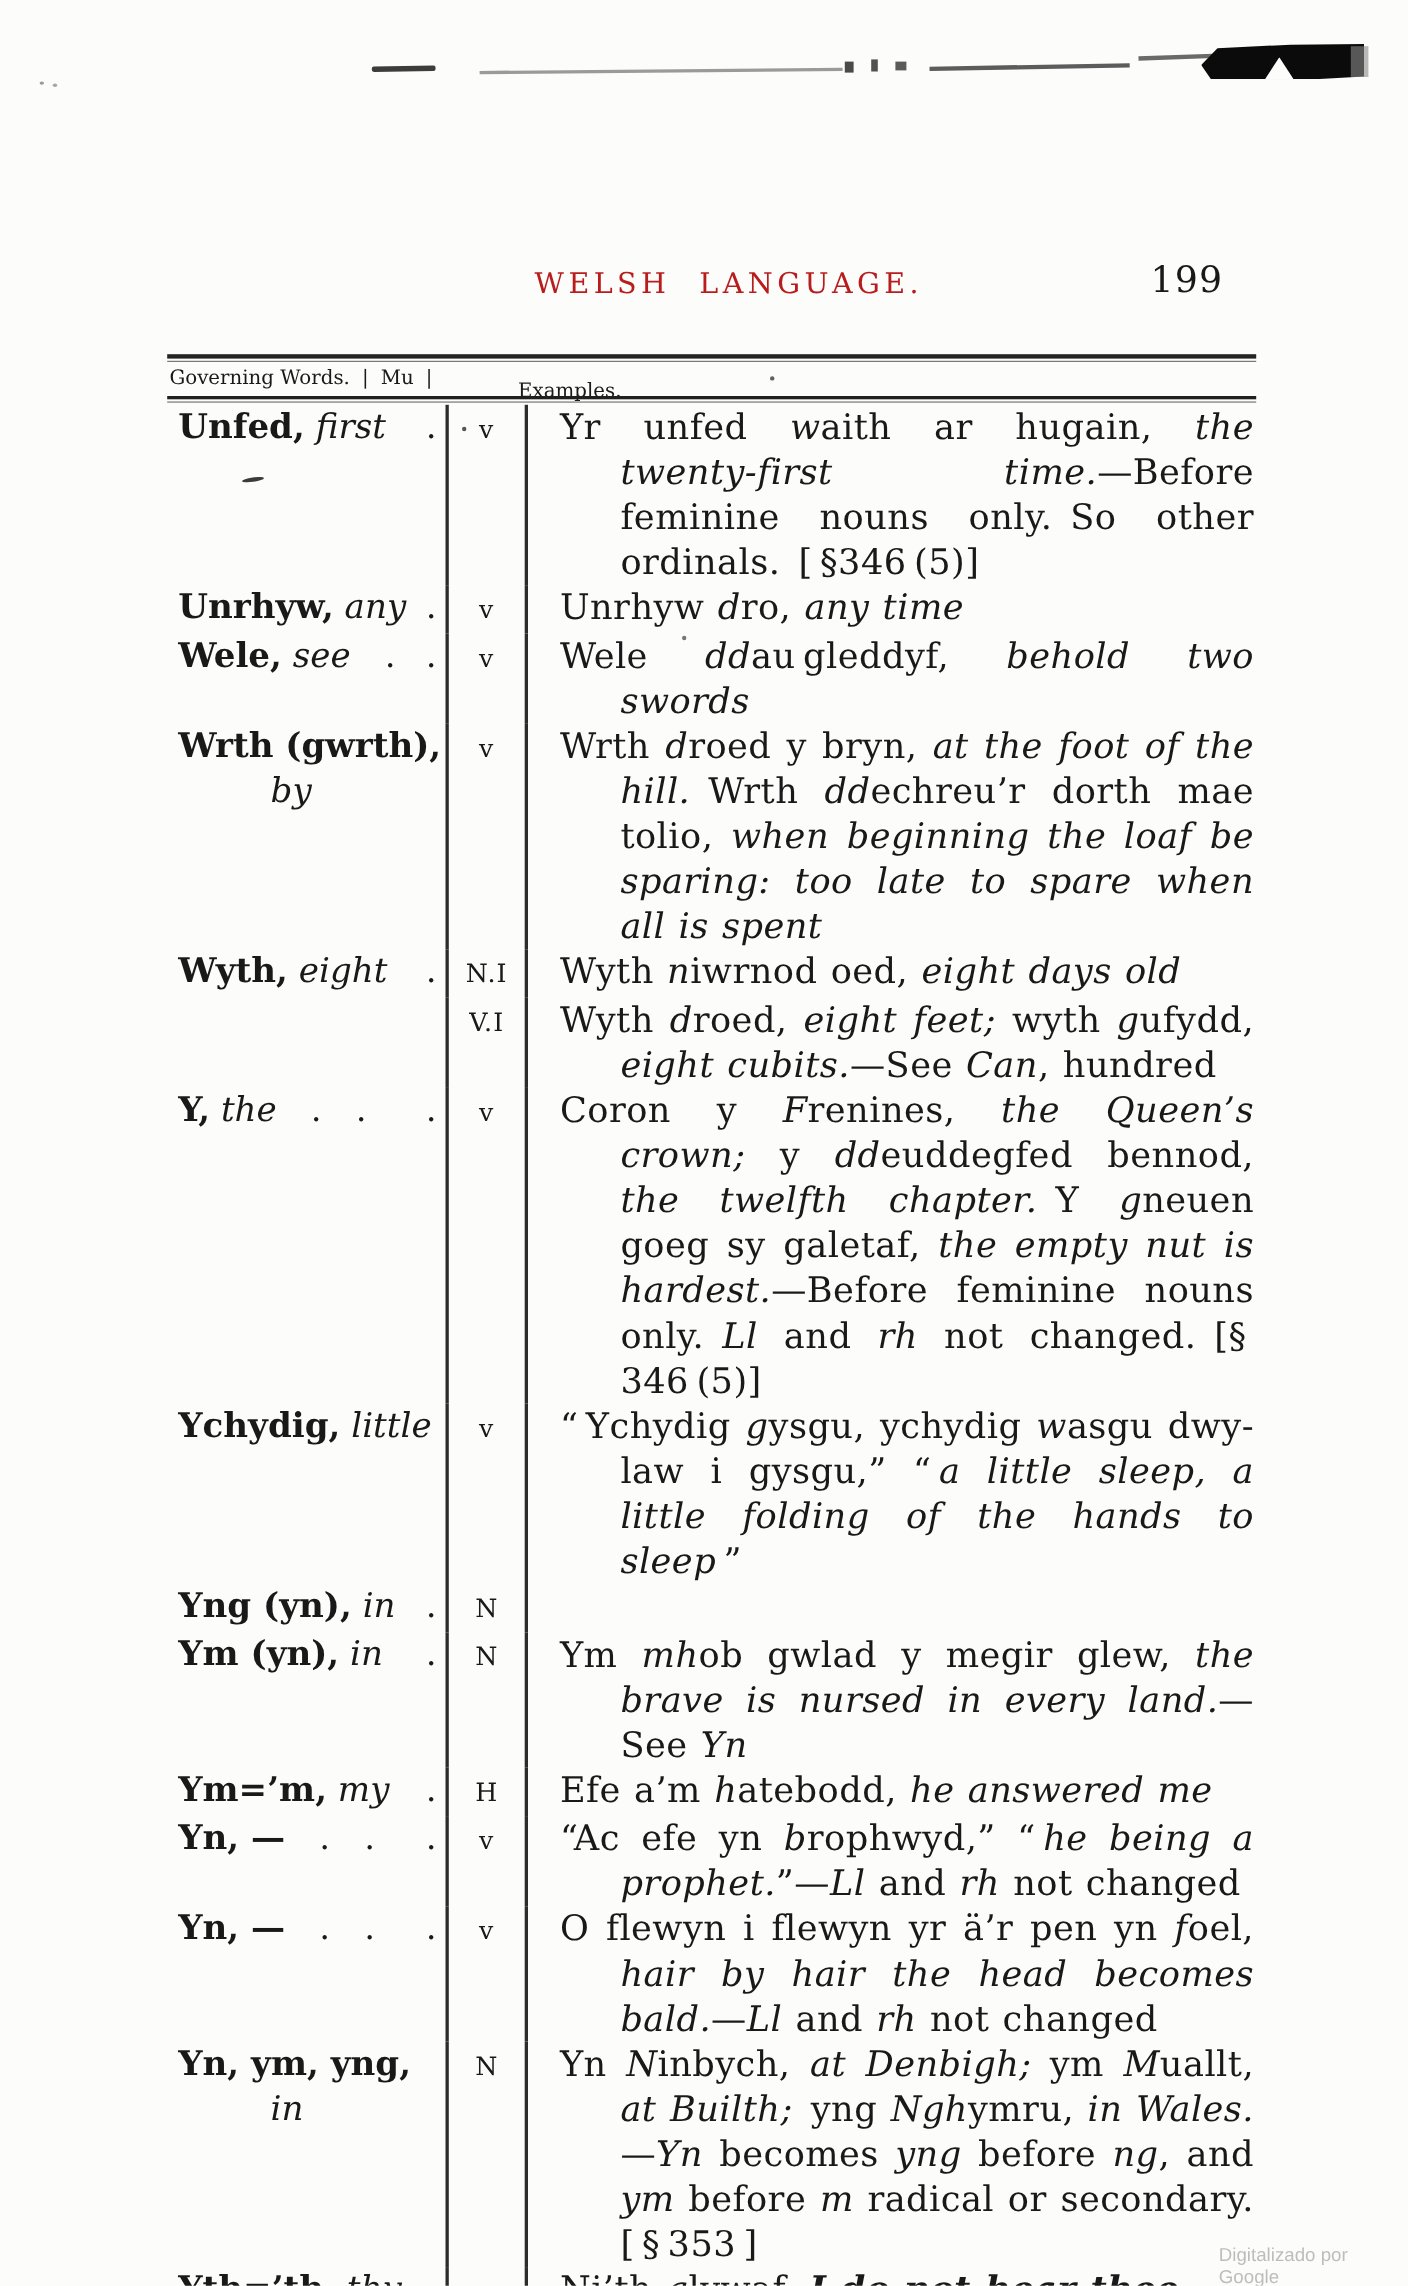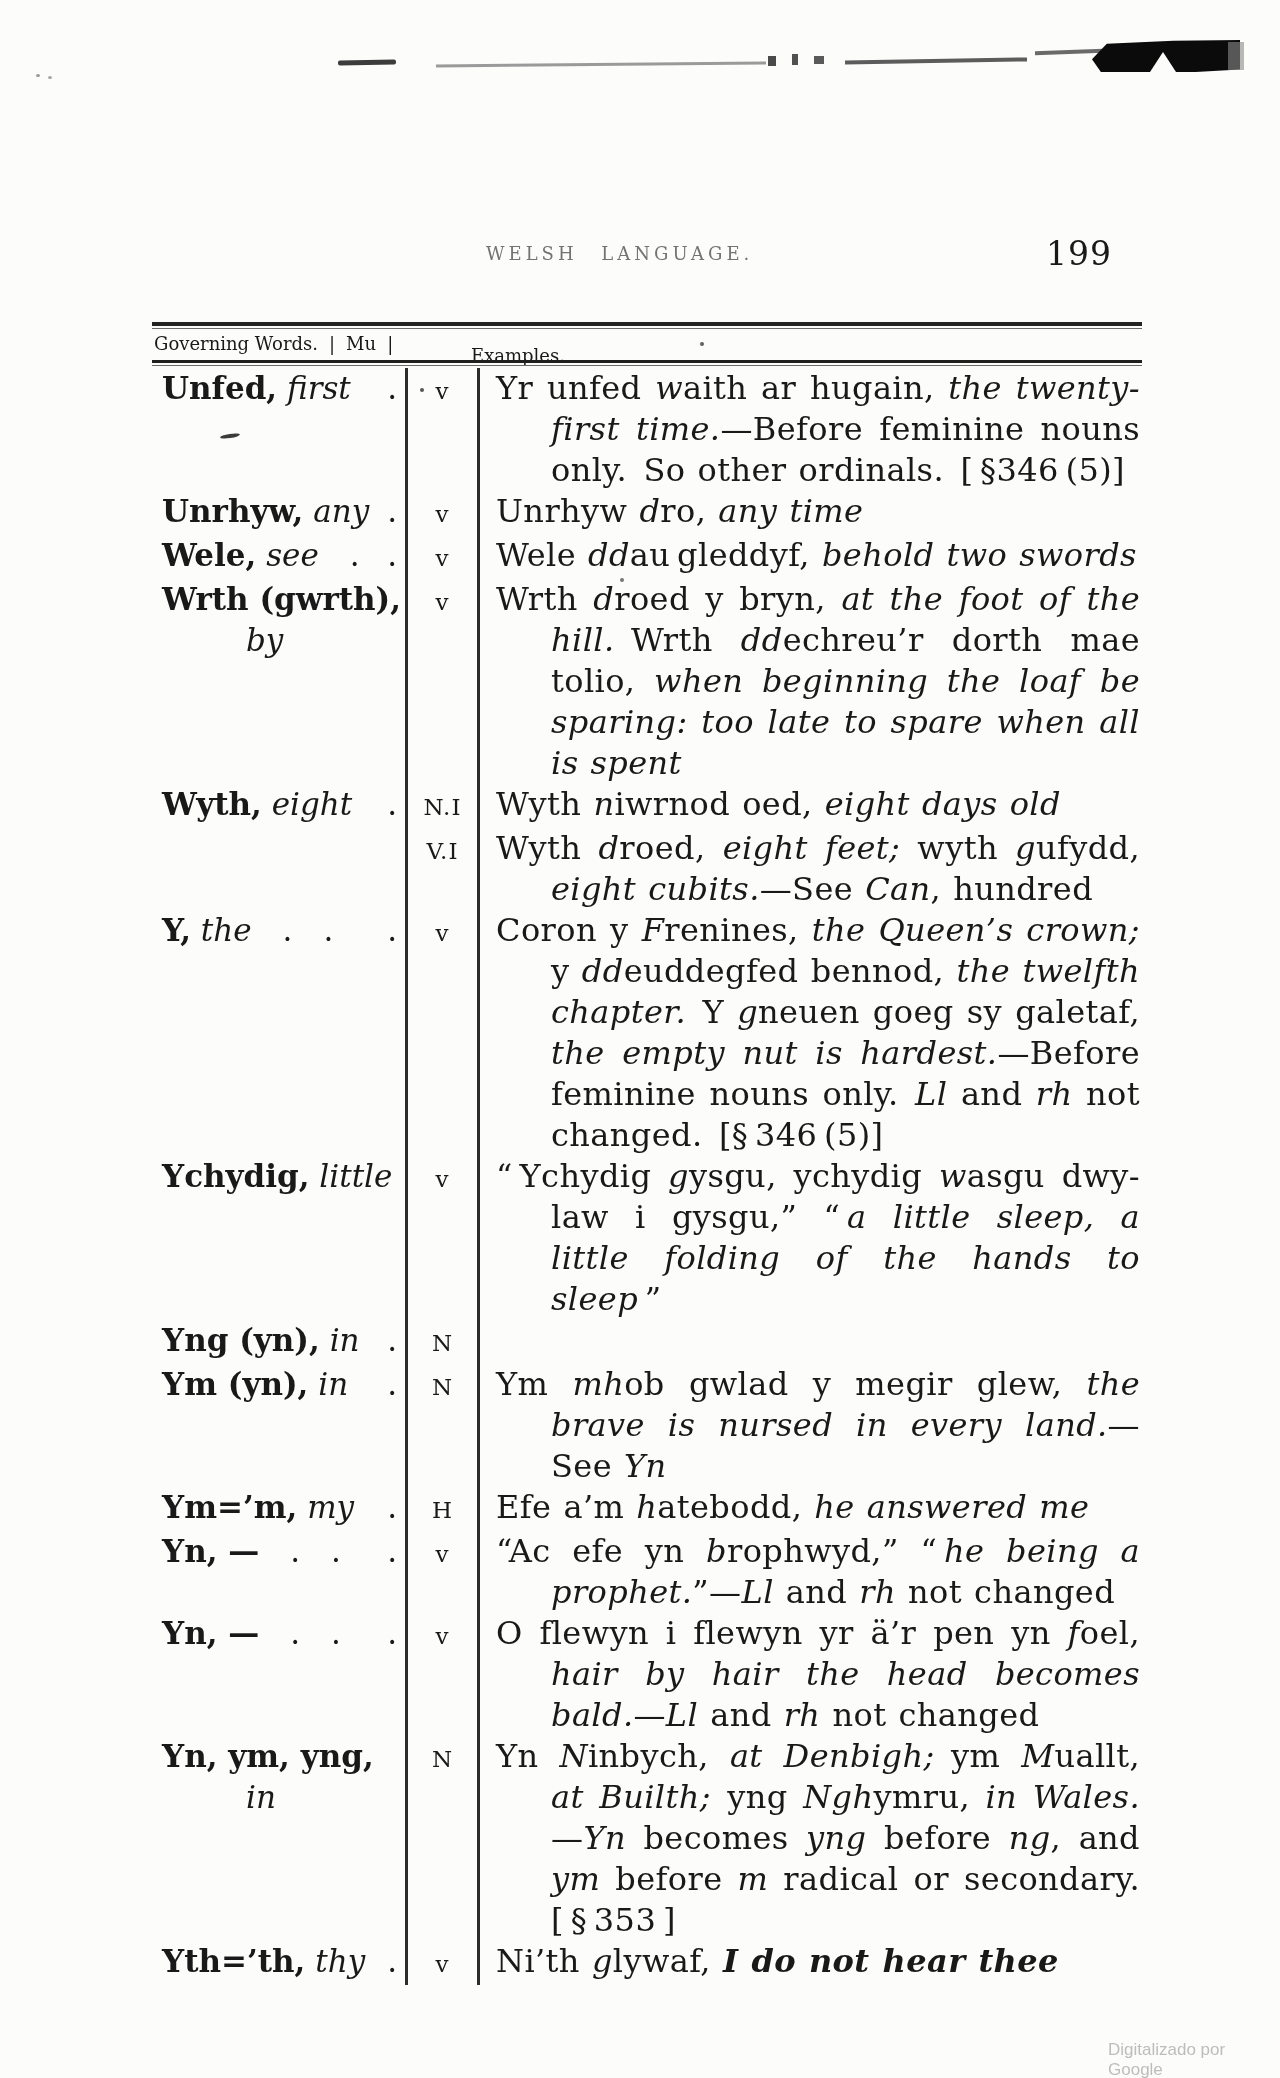--- a/index.html
+++ b/index.html
@@ -30,22 +30,22 @@
   .dot-l1 { left: 36px; top: 74px; width: 4px; height: 3px; background: #9a9a9a; border-radius: 50%; }
   .dot-l2 { left: 48px; top: 76px; width: 4px; height: 3px; background: #a5a5a5; border-radius: 50%; }
   .tilde-mark { left: 220px; top: 434px; width: 20px; height: 4px; background: #3b3b3b; border-radius: 50%; transform: rotate(-8deg); }
   .speck-1 { left: 700px; top: 342px; width: 4px; height: 4px; background: #606060; border-radius: 50%; }
   .speck-2 { left: 620px; top: 578px; width: 4px; height: 4px; background: #777; border-radius: 50%; }
   .speck-3 { left: 420px; top: 388px; width: 4px; height: 4px; background: #555; border-radius: 50%; }
 
   
   .running-title {
     position: absolute; left: 486px; top: 243px;
-    font-size: 18px; letter-spacing: 4px; word-spacing: 14px;
-    color: #737373;
+    font-size: 26px; letter-spacing: 4px; word-spacing: 14px;
+    color: #b91c1c;
   }
   .page-number {
     position: absolute; left: 1046px; top: 234px;
     font-size: 33px; letter-spacing: 1px;
   }
 
   
   .gtable { position: absolute; left: 152px; top: 322px; width: 990px; }
   .rule { position: relative; height: 4px; background: #242424; }
   .rule::after { content: ""; position: absolute; left: 0; right: 0; top: 6px; height: 1px; background: #6a6a6a; }
@@ -63,21 +63,21 @@
   .cell-word .w2 { display: inline-block; margin-left: 84px; }
   .cell-mu {
     border-left: 3px solid #2c2c2c; border-right: 3px solid #2c2c2c;
     text-align: center; font-size: 23px; line-height: 41px; padding-top: 3px;
     letter-spacing: 1px;
   }
   .cell-example {
     text-align: justify;
     padding-left: 71px; padding-right: 2px;
     text-indent: -55px;
-    letter-spacing: 0.4px; word-spacing: 1.5px;
+    letter-spacing: 0.4px; word-spacing: 1.5px; margin-left: 13px;
   }
 
   
   .watermark {
     position: absolute; left: 1108px; top: 2040px;
     font-family: "Liberation Sans", sans-serif;
     font-size: 17px; color: #bdbdbd;
   }
 </style>
 </head>

